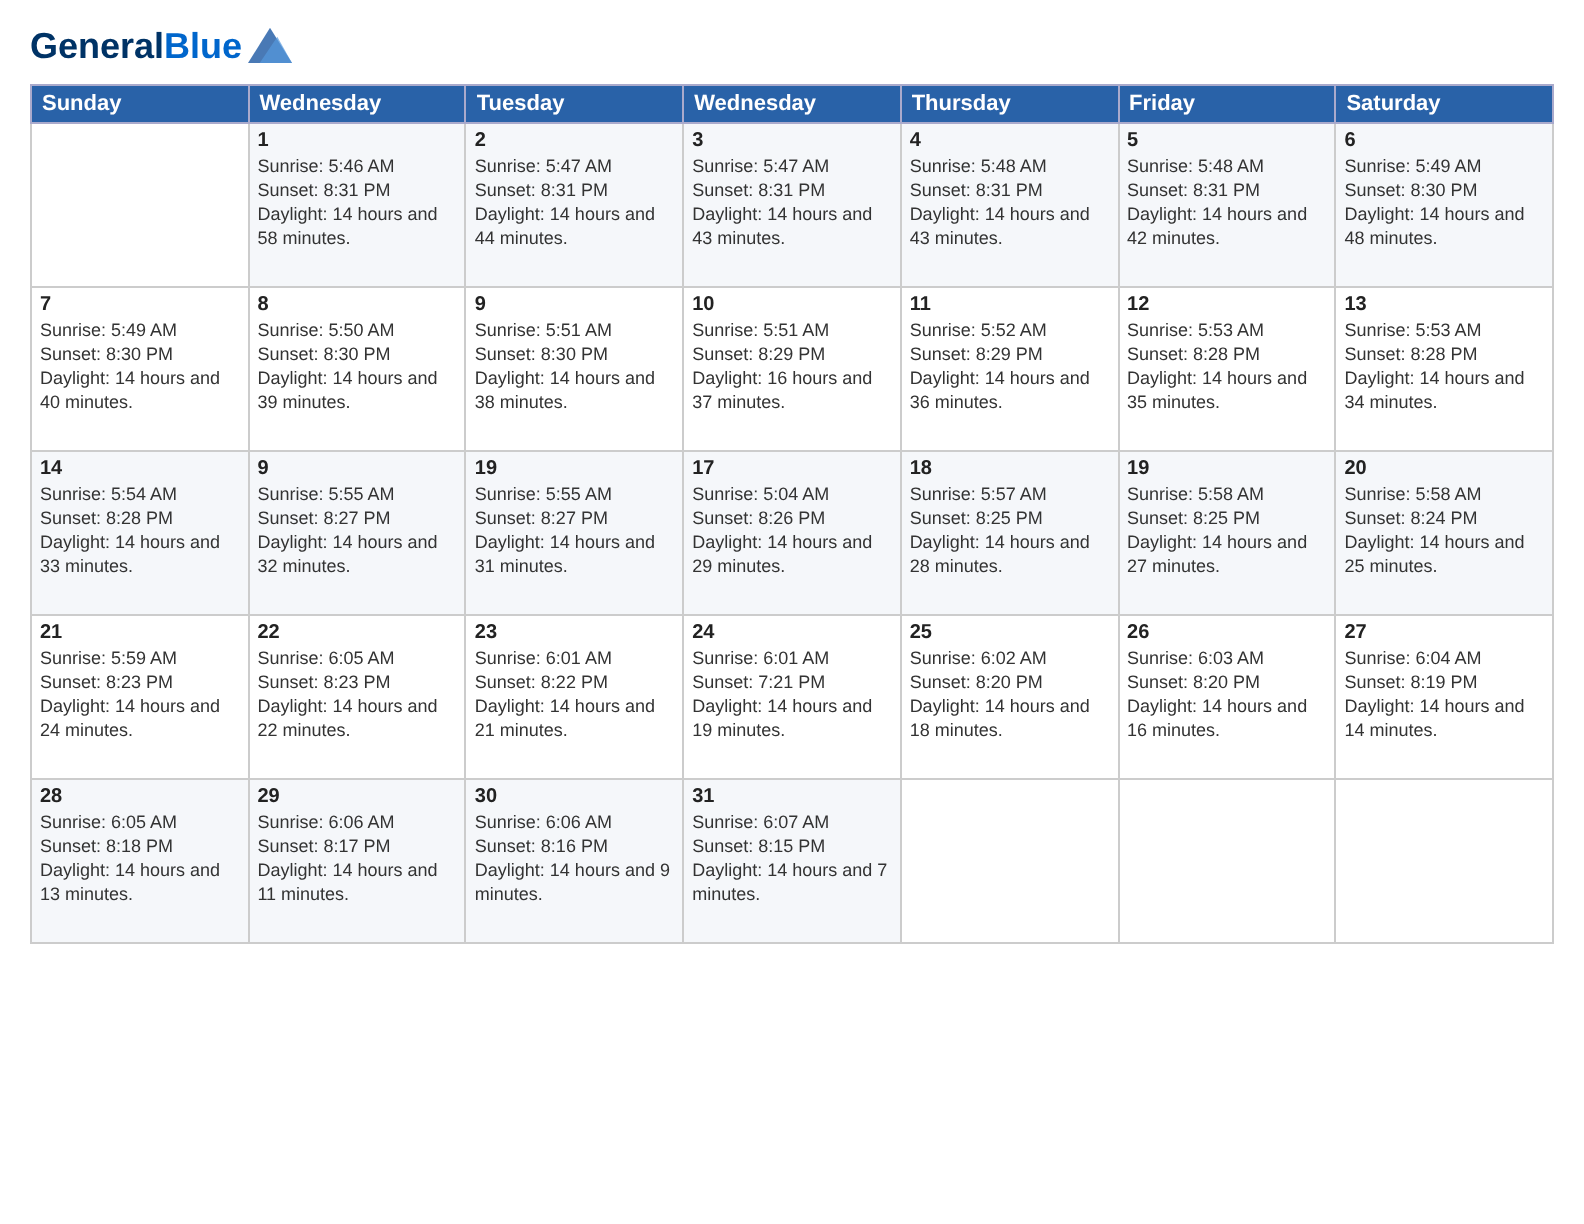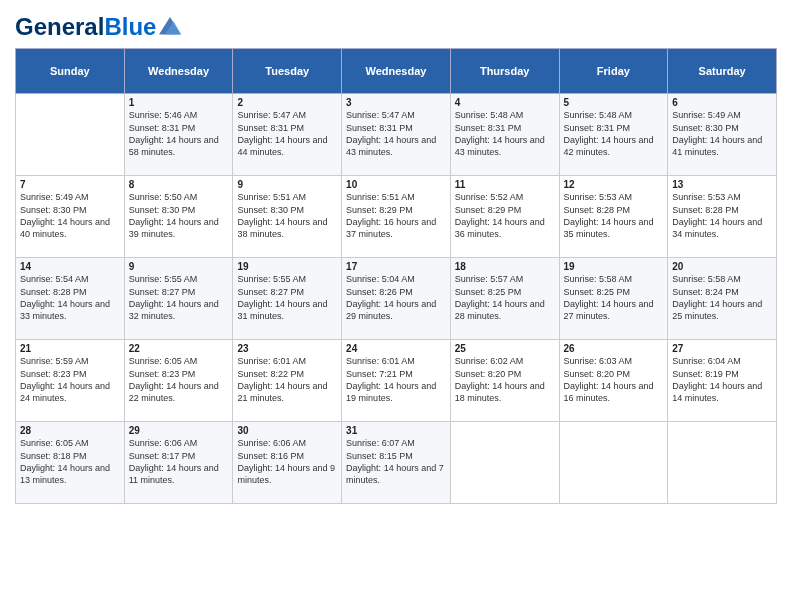--- a/index.html
+++ b/index.html
@@ -20,21 +20,21 @@
       justify-content: space-between;
       align-items: flex-start;
       margin-bottom: 8px;
     }
     .logo {
       display: flex;
       align-items: center;
       margin-top: 4px;
     }
     .logo-text {
-      font-size: 24px;
+      font-size: 18px;
       font-weight: bold;
       color: #003366;
       line-height: 1.1;
     }
     .logo-text span {
       color: #0066cc;
     }
     .logo-icon {
       width: 22px;
       height: 22px;
@@ -56,22 +56,22 @@
     table {
       width: 100%;
       border-collapse: collapse;
       table-layout: fixed;
     }
     thead tr th {
       background-color: #2962a8;
       color: #fff;
       font-size: 11px;
       font-weight: bold;
-      padding: 16px 5px;
-      text-align: center;
+      padding: 3px 5px;
+      text-align: left;
       border: 1px solid #aac;
     }
     tbody tr td {
       border: 1px solid #ccc;
       vertical-align: top;
       padding: 3px 4px;
       font-size: 9.2px;
       color: #222;
       height: 82px;
     }
@@ -174,21 +174,21 @@
           <span>Sunrise: 5:48 AM</span><br>
           <span>Sunset: 8:31 PM</span><br>
           <span>Daylight: 14 hours and 42 minutes.</span>
         </div>
       </td>
           <td>
         <span class="day-num">6</span>
         <div class="day-info">
           <span>Sunrise: 5:49 AM</span><br>
           <span>Sunset: 8:30 PM</span><br>
-          <span>Daylight: 14 hours and 41 minutes.</span>
+          <span>Daylight: 14 hours and 48 minutes.</span>
         </div>
       </td>
         </tr>
         <tr>
           <td>
         <span class="day-num">7</span>
         <div class="day-info">
           <span>Sunrise: 5:49 AM</span><br>
           <span>Sunset: 8:30 PM</span><br>
           <span>Daylight: 14 hours and 40 minutes.</span>

